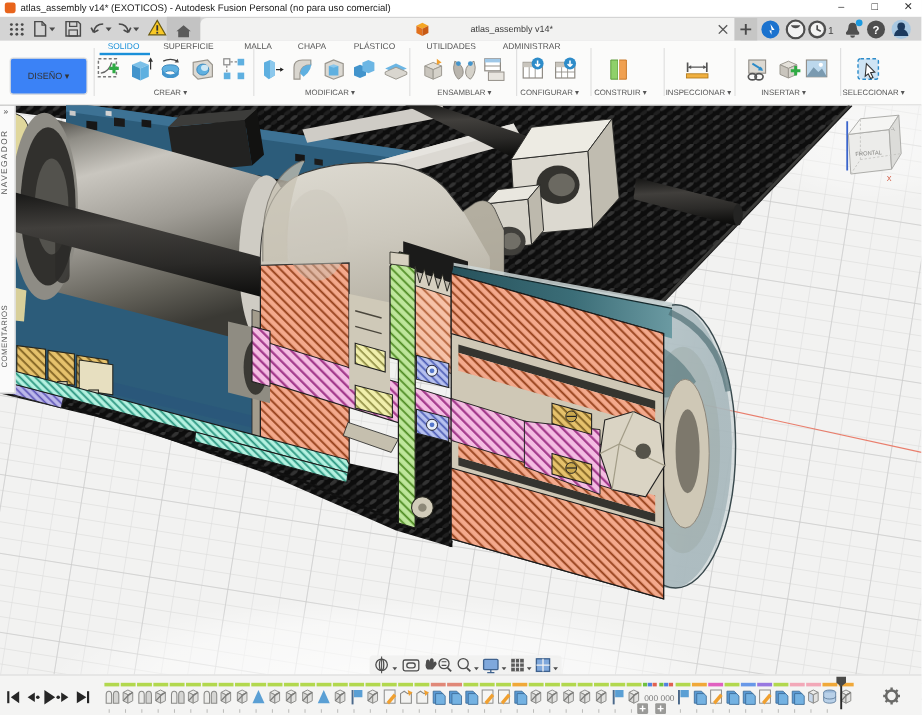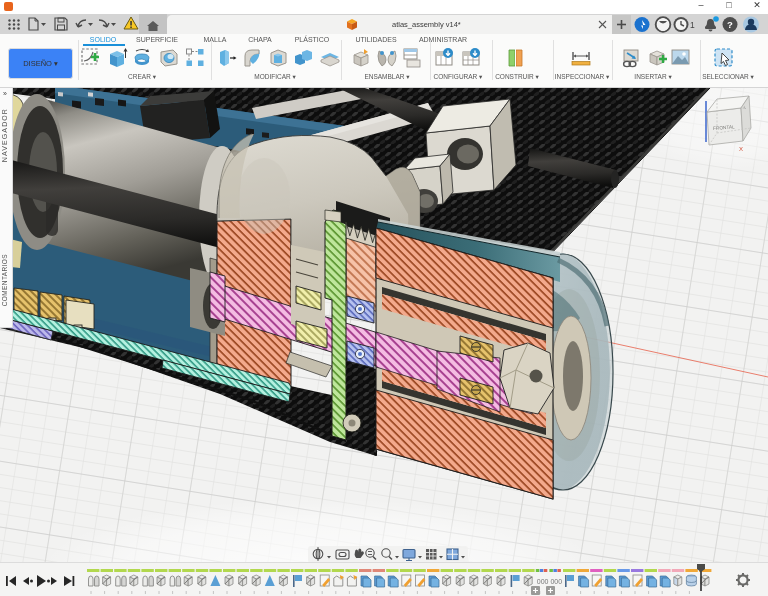--- a/index.html
+++ b/index.html
@@ -32,20 +32,21 @@
 .vtxt{left:1px;font-size:7px;color:#555;writing-mode:vertical-rl;transform:rotate(180deg);letter-spacing:1.1px;}
 
 #timeline{left:0;top:562px;width:768px;height:34px;background:#f4f4f3;border-top:1px solid #dcdcdc;box-sizing:border-box;}
 </style>
 </head>
 <body>
 <div id="app">
 
   <div class="abs" id="titlebar">
     <div class="abs logo"></div>
+    <div class="abs txt">atlas_assembly v14* (EXOTICOS) - Autodesk Fusion Personal (no para uso comercial)</div>
     <div class="abs winbtn" style="left:694px;">–</div>
     <div class="abs winbtn" style="left:722px;">□</div>
     <div class="abs winbtn" style="left:750px;">✕</div>
   </div>
 
   <div class="abs" id="tabbar"></div>
   <div class="abs" id="hometab"></div>
   <div class="abs" id="activetab">
     <div class="abs tabtxt">atlas_assembly v14*</div>
   </div>

